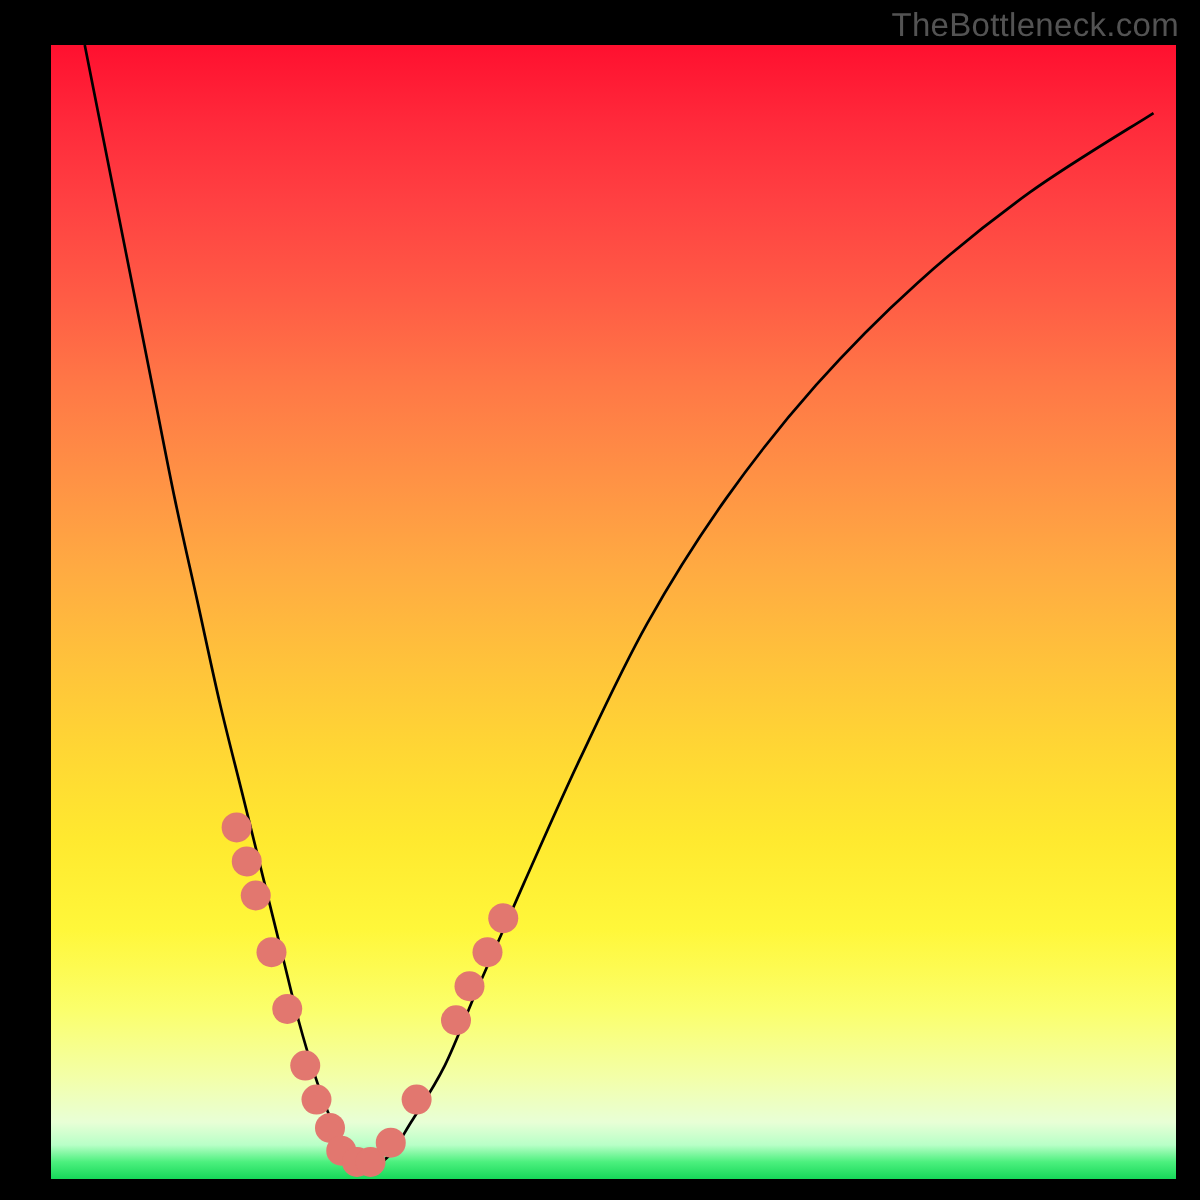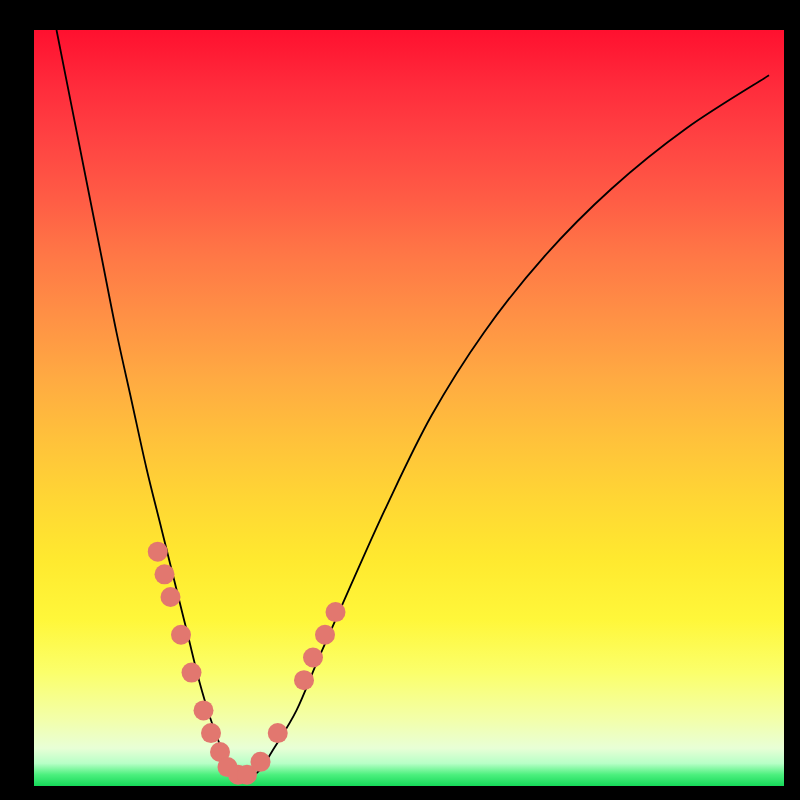--- a/index.html
+++ b/index.html
@@ -96,14 +96,15 @@
           <circle cx="243.75" cy="703.08" r="10" class="dot"></circle>
           <circle cx="270.00" cy="650.16" r="10" class="dot"></circle>
           <circle cx="279.00" cy="627.48" r="10" class="dot"></circle>
           <circle cx="291.00" cy="604.80" r="10" class="dot"></circle>
           <circle cx="301.50" cy="582.12" r="10" class="dot"></circle>
         </g>
     </svg>
 
   </div>
 
+  <div class="watermark">TheBottleneck.com</div>
 
 </div>
 
 </body></html>

